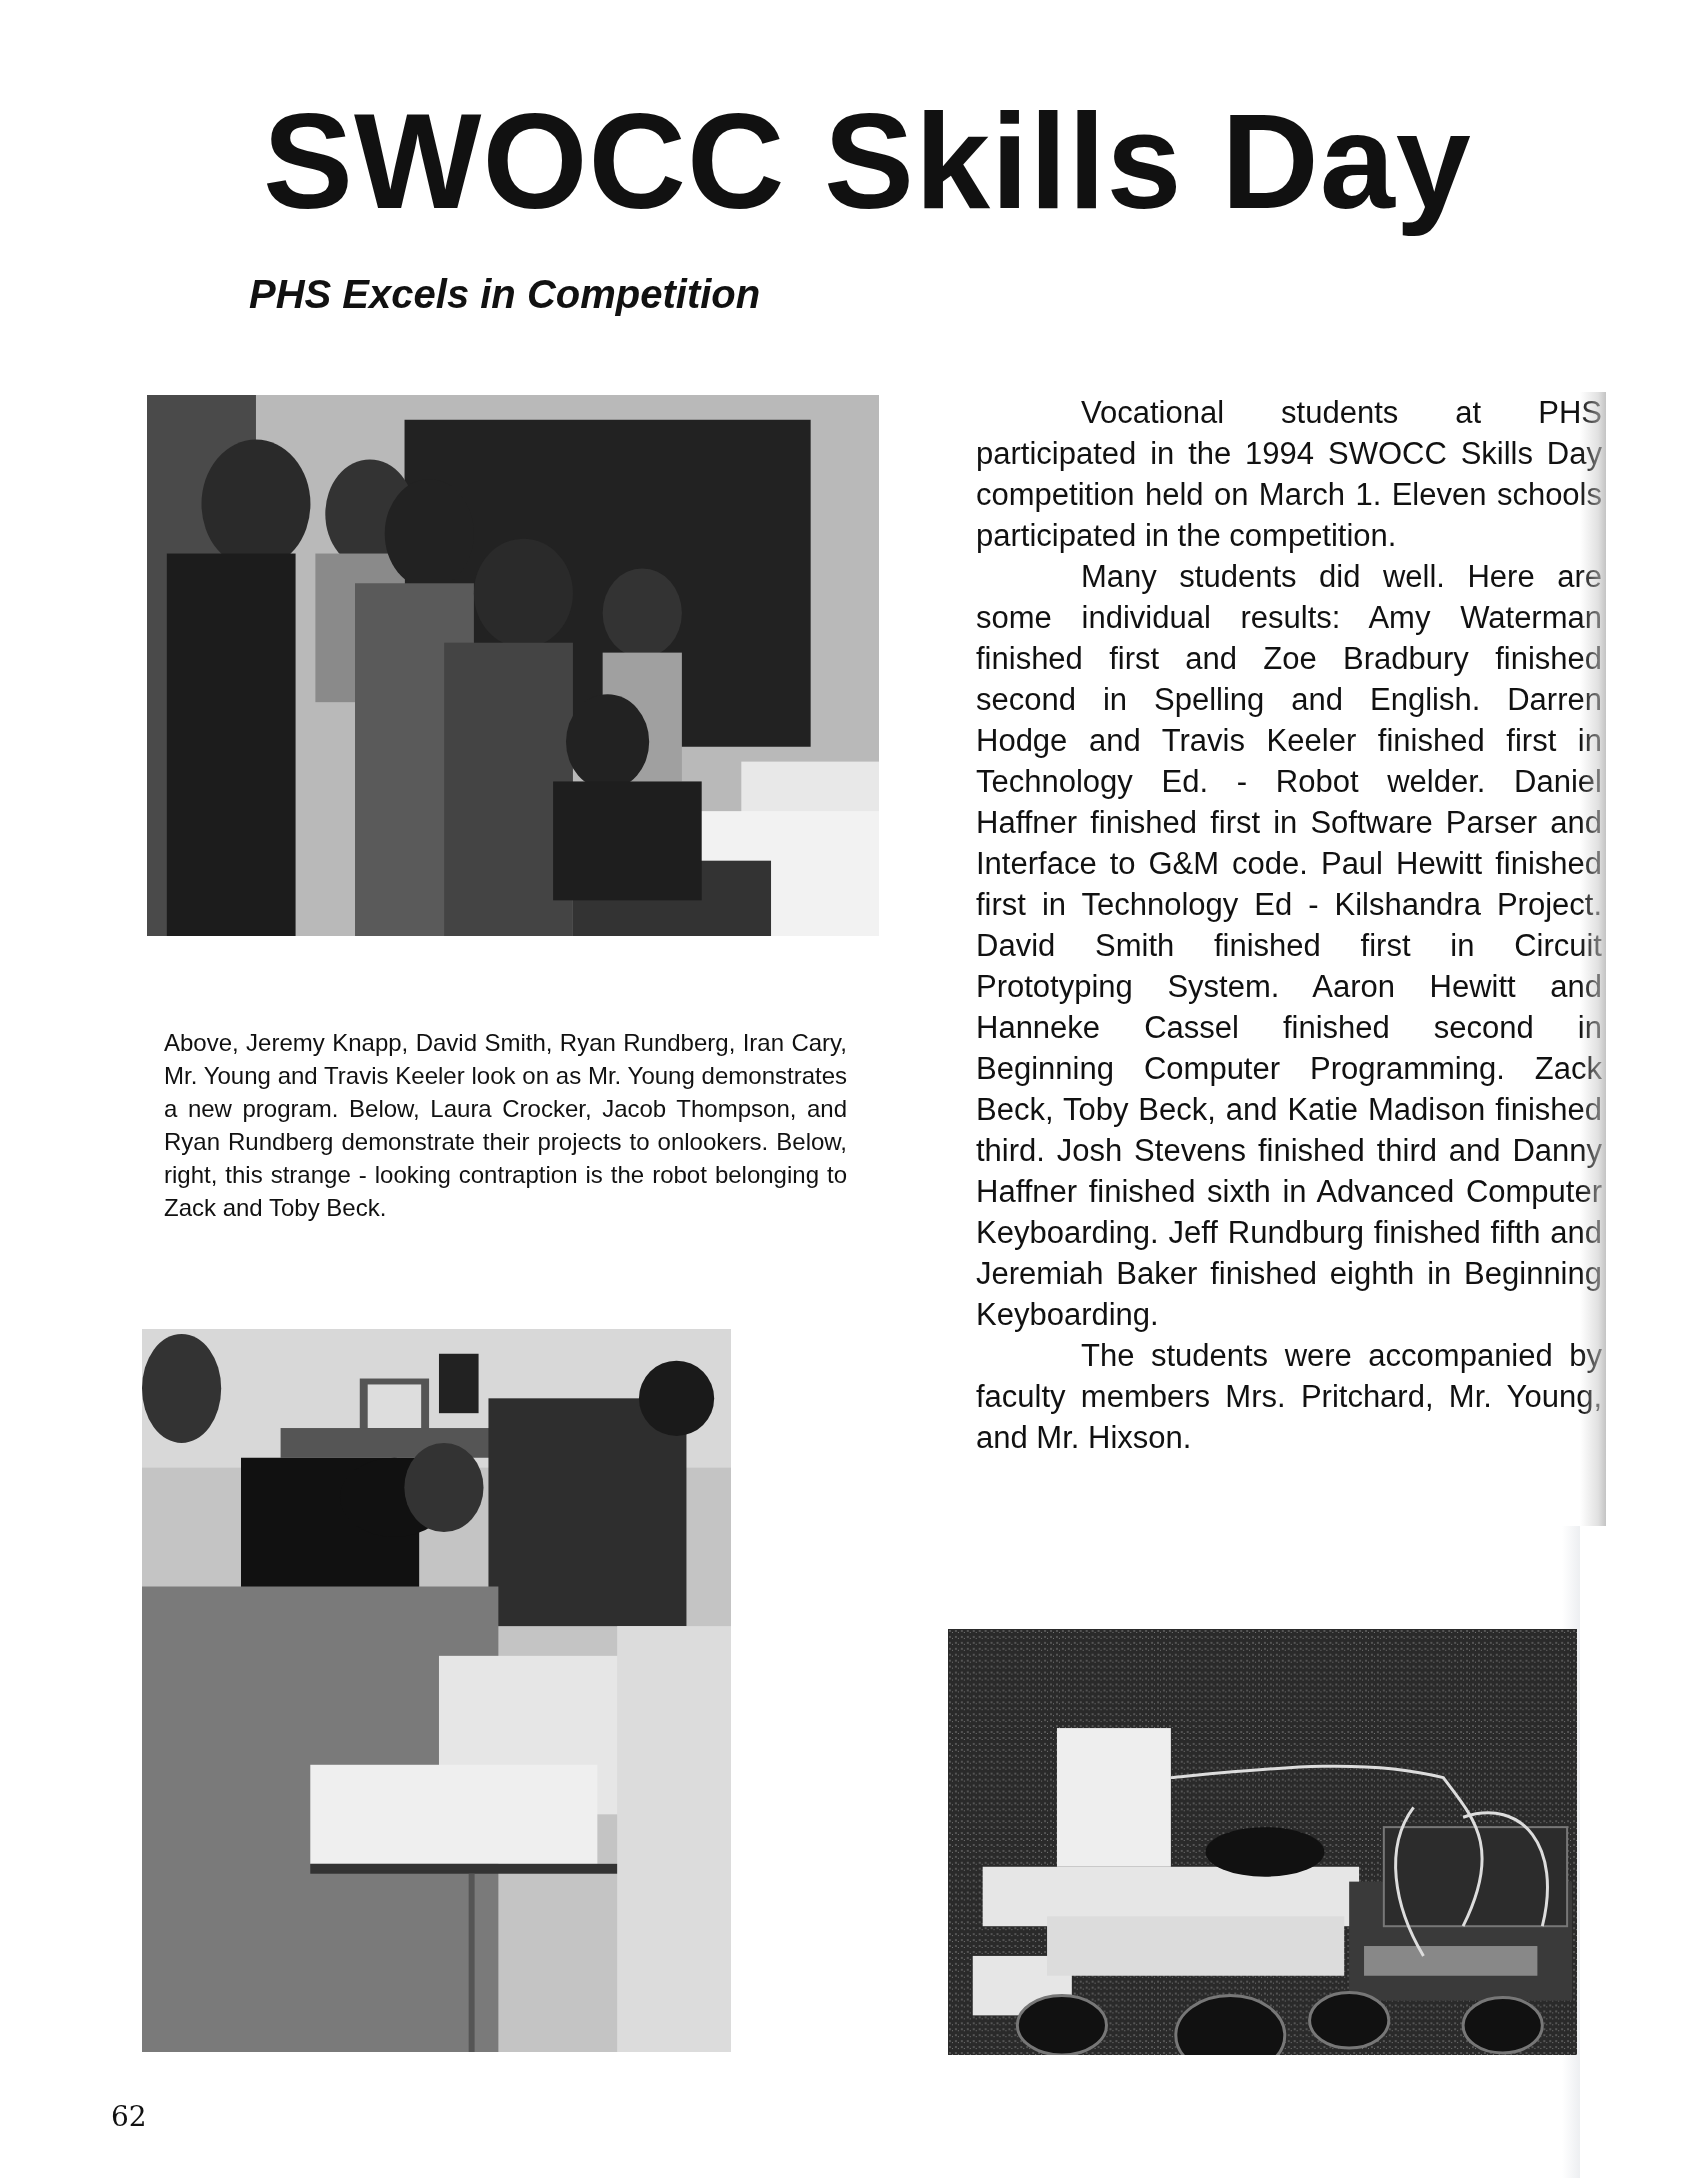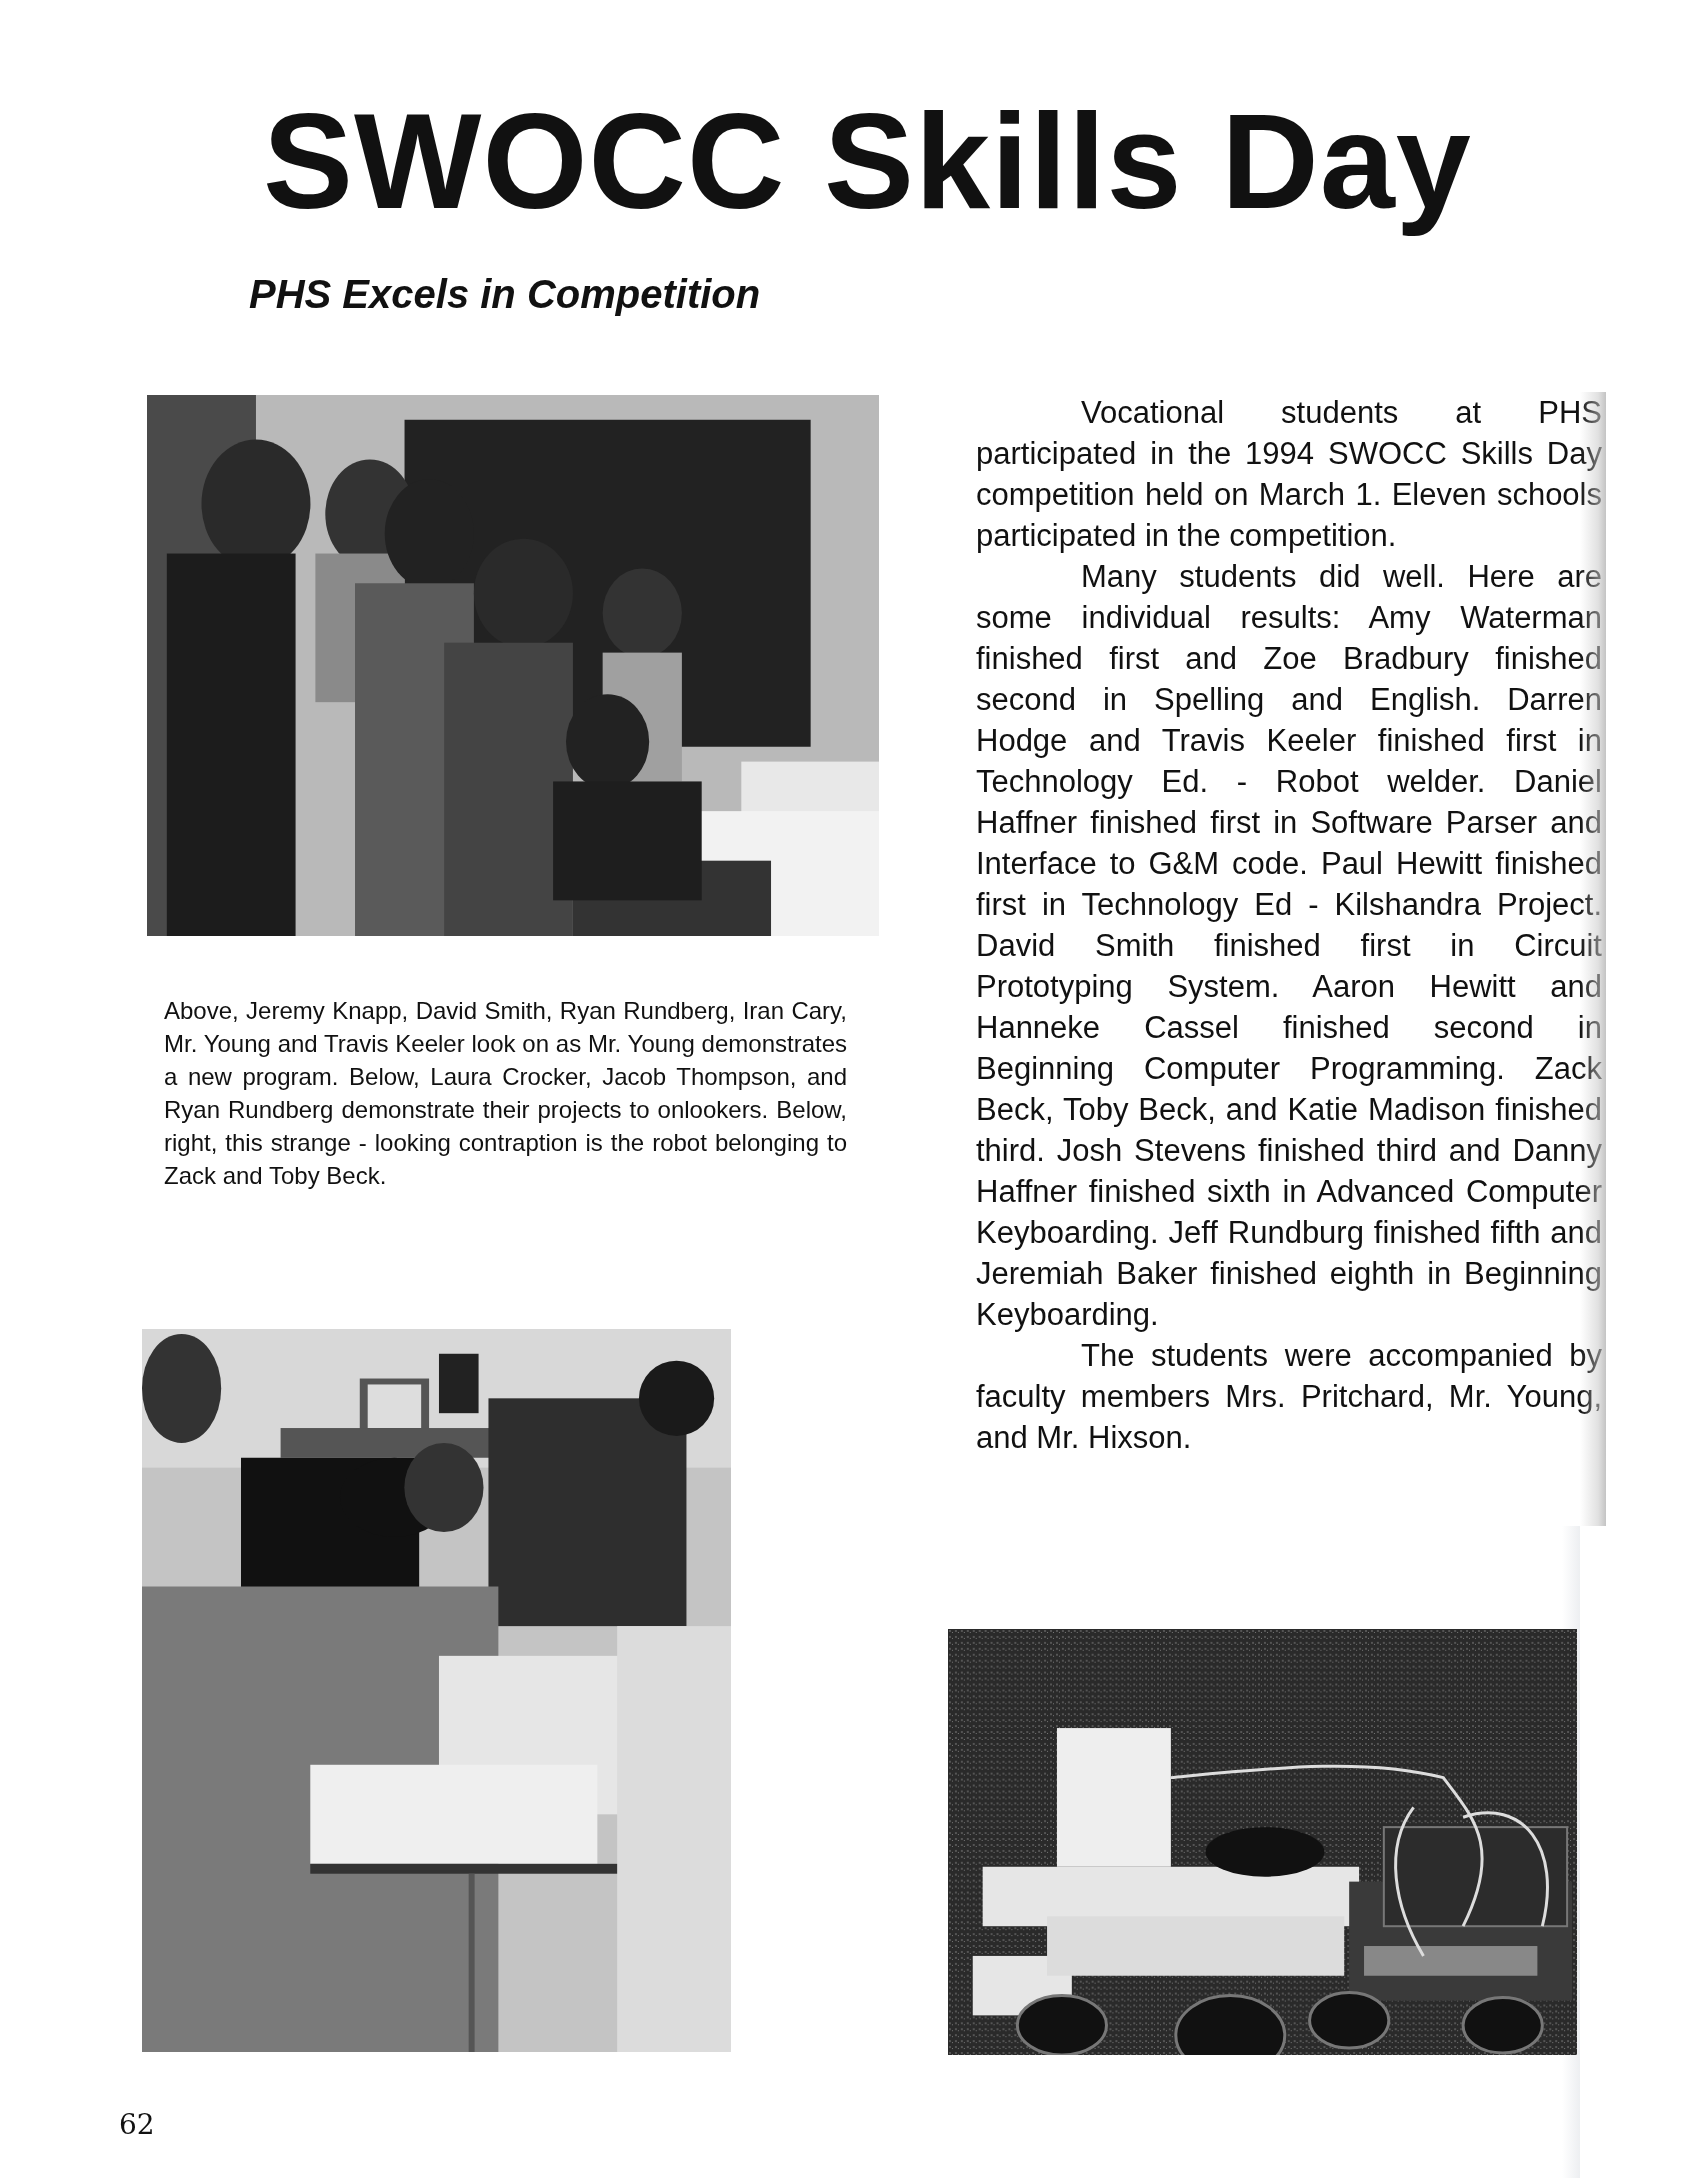--- a/index.html
+++ b/index.html
@@ -16,21 +16,21 @@
     font-size: 40px; line-height: 50px; margin: 0; white-space: nowrap; text-align: center;
   }
 
   .photo { position: absolute; overflow: hidden; }
   .photo svg { display: block; width: 100%; height: 100%; }
   .photo-1 { left: 147px; top: 395px; width: 732px; height: 541px; }
   .photo-2 { left: 142px; top: 1329px; width: 589px; height: 723px; }
   .photo-3 { left: 948px; top: 1629px; width: 629px; height: 426px; }
 
   .caption {
-    position: absolute; left: 164px; top: 994px; width: 683px;
+    position: absolute; left: 164px; top: 1026px; width: 683px;
     font-family: "Liberation Sans", sans-serif; font-size: 24px; line-height: 33px;
     text-align: justify; margin: 0;
   }
 
   .article {
     position: absolute; left: 976px; top: 392px; width: 626px; height: 1134px; overflow: hidden;
     font-family: "Liberation Sans", sans-serif; font-size: 31px; line-height: 41px;
     text-align: justify; margin: 0;
   }
   .article p { margin: 0; text-indent: 105px; }
@@ -42,21 +42,21 @@
     pointer-events: none;
   }
   .page-edge-lower {
     position: absolute; left: 1562px; top: 1526px; width: 18px; height: 652px;
     background: linear-gradient(to right, rgba(255,255,255,0) 0%, rgba(225,228,232,0.6) 100%);
     pointer-events: none;
   }
 
   .page-number {
     position: absolute; left: 103px; top: 2091px;
-    font-family: "DejaVu Serif", serif; font-size: 28px; line-height: 36px; margin: 16px;
+    font-family: "DejaVu Serif", serif; font-size: 28px; line-height: 36px; margin: 8px;
   }
 </style>
 </head>
 <body>
 
 <h1 class="title">SWOCC Skills Day</h1>
 <h2 class="subtitle">PHS Excels in Competition</h2>
 
 <div class="photo photo-1">
   <svg viewBox="0 0 739 546" preserveAspectRatio="none">

